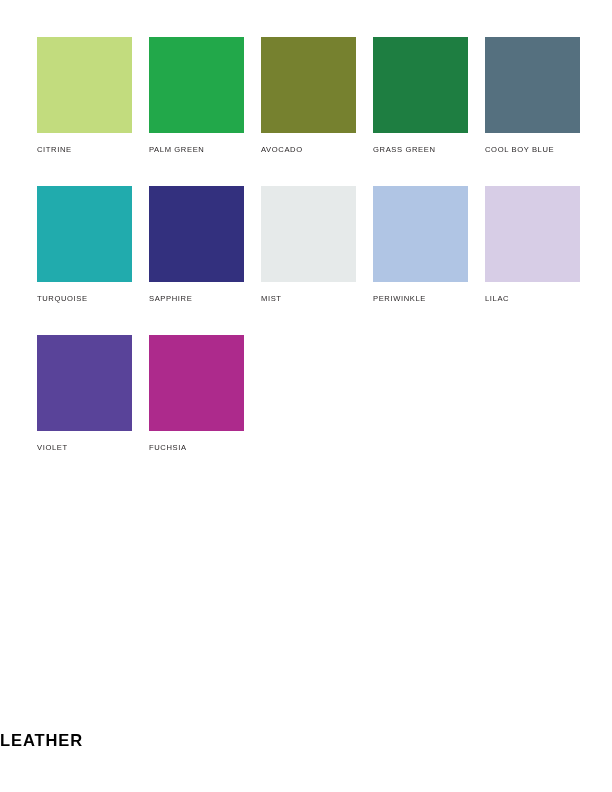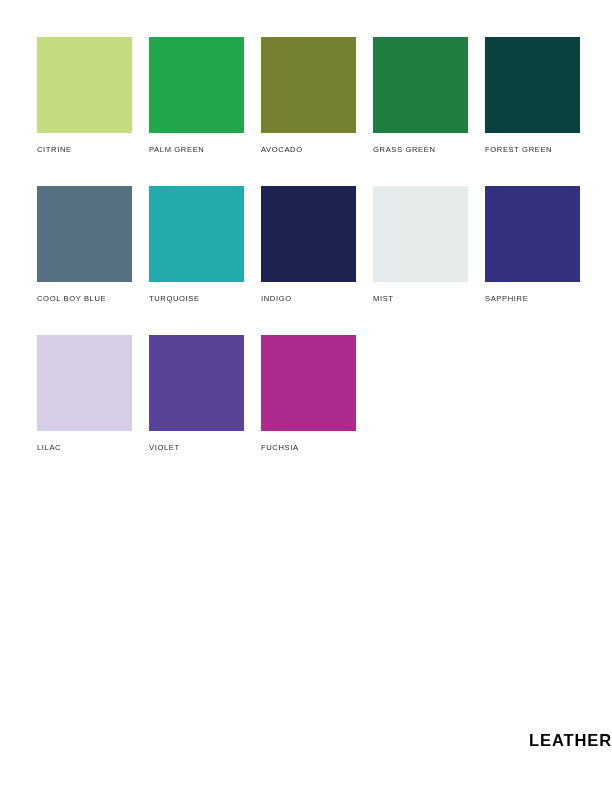--- a/index.html
+++ b/index.html
@@ -45,21 +45,21 @@
     color: #231f20;
     text-transform: uppercase;
     white-space: nowrap;
     font-weight: 400;
   }
   .footer {
     position: absolute;
     left: 0;
     right: 0;
     top: 731px;
-    text-align: right;
+    text-align: left;
   }
   .footer-title {
     font-size: 16.5px;
     font-weight: bold;
     letter-spacing: 0.9px;
     color: #000000;
     text-transform: uppercase;
     display: inline-block;
   }
 </style>
@@ -79,42 +79,38 @@
       </div>
       <div class="swatch-cell">
         <span class="swatch-chip" style="background: rgb(118, 129, 47);"></span>
         <span class="swatch-label">AVOCADO</span>
       </div>
       <div class="swatch-cell">
         <span class="swatch-chip" style="background: rgb(30, 126, 65);"></span>
         <span class="swatch-label">GRASS GREEN</span>
       </div>
       <div class="swatch-cell">
-        <span class="swatch-chip" style="background: rgb(11, 66, 64);"></span>
-        <span class="swatch-label">FOREST GREEN</span>
-      </div>
-      <div class="swatch-cell">
         <span class="swatch-chip" style="background: rgb(85, 112, 127);"></span>
         <span class="swatch-label">COOL BOY BLUE</span>
       </div>
       <div class="swatch-cell">
         <span class="swatch-chip" style="background: rgb(33, 171, 173);"></span>
         <span class="swatch-label">TURQUOISE</span>
       </div>
       <div class="swatch-cell">
-        <span class="swatch-chip" style="background: rgb(28, 35, 80);"></span>
-        <span class="swatch-label">INDIGO</span>
+        <span class="swatch-chip" style="background: rgb(51, 48, 126);"></span>
+        <span class="swatch-label">SAPPHIRE</span>
       </div>
       <div class="swatch-cell">
         <span class="swatch-chip" style="background: rgb(230, 234, 234);"></span>
         <span class="swatch-label">MIST</span>
       </div>
       <div class="swatch-cell">
-        <span class="swatch-chip" style="background: rgb(51, 48, 126);"></span>
-        <span class="swatch-label">SAPPHIRE</span>
+        <span class="swatch-chip" style="background: rgb(176, 197, 228);"></span>
+        <span class="swatch-label">PERIWINKLE</span>
       </div>
       <div class="swatch-cell">
         <span class="swatch-chip" style="background: rgb(215, 205, 230);"></span>
         <span class="swatch-label">LILAC</span>
       </div>
       <div class="swatch-cell">
         <span class="swatch-chip" style="background: rgb(89, 67, 153);"></span>
         <span class="swatch-label">VIOLET</span>
       </div>
       <div class="swatch-cell">

